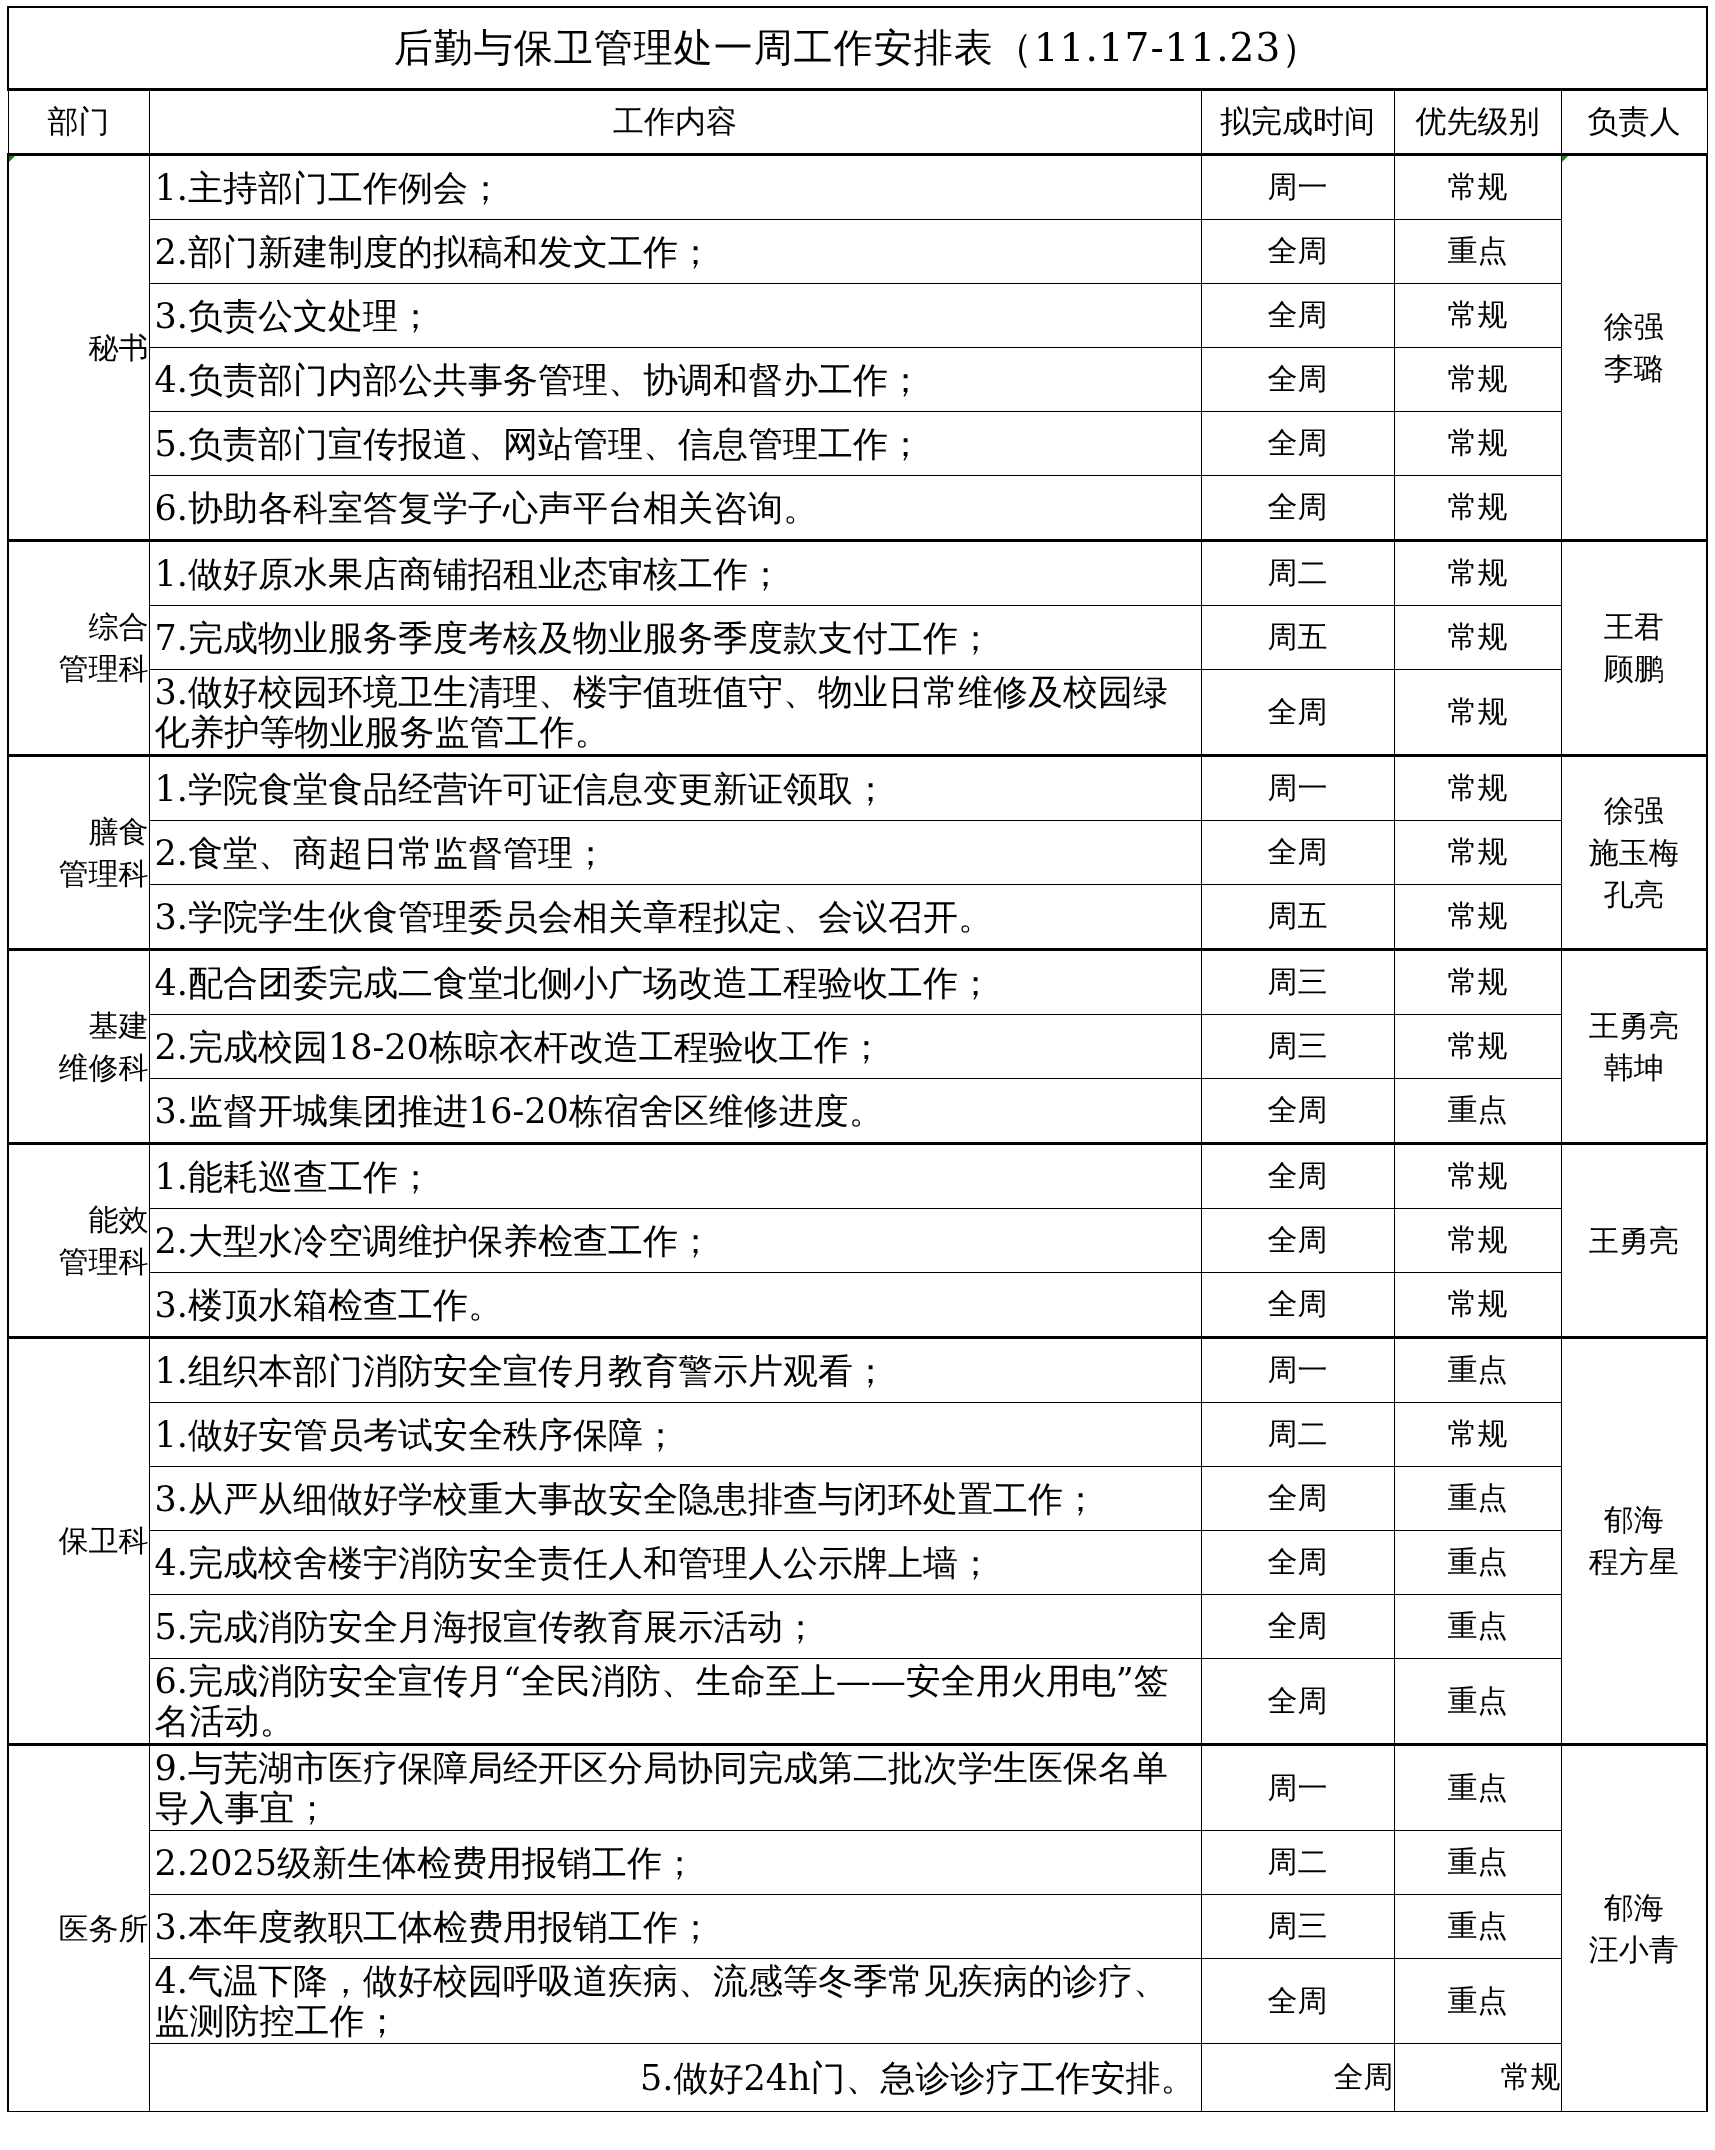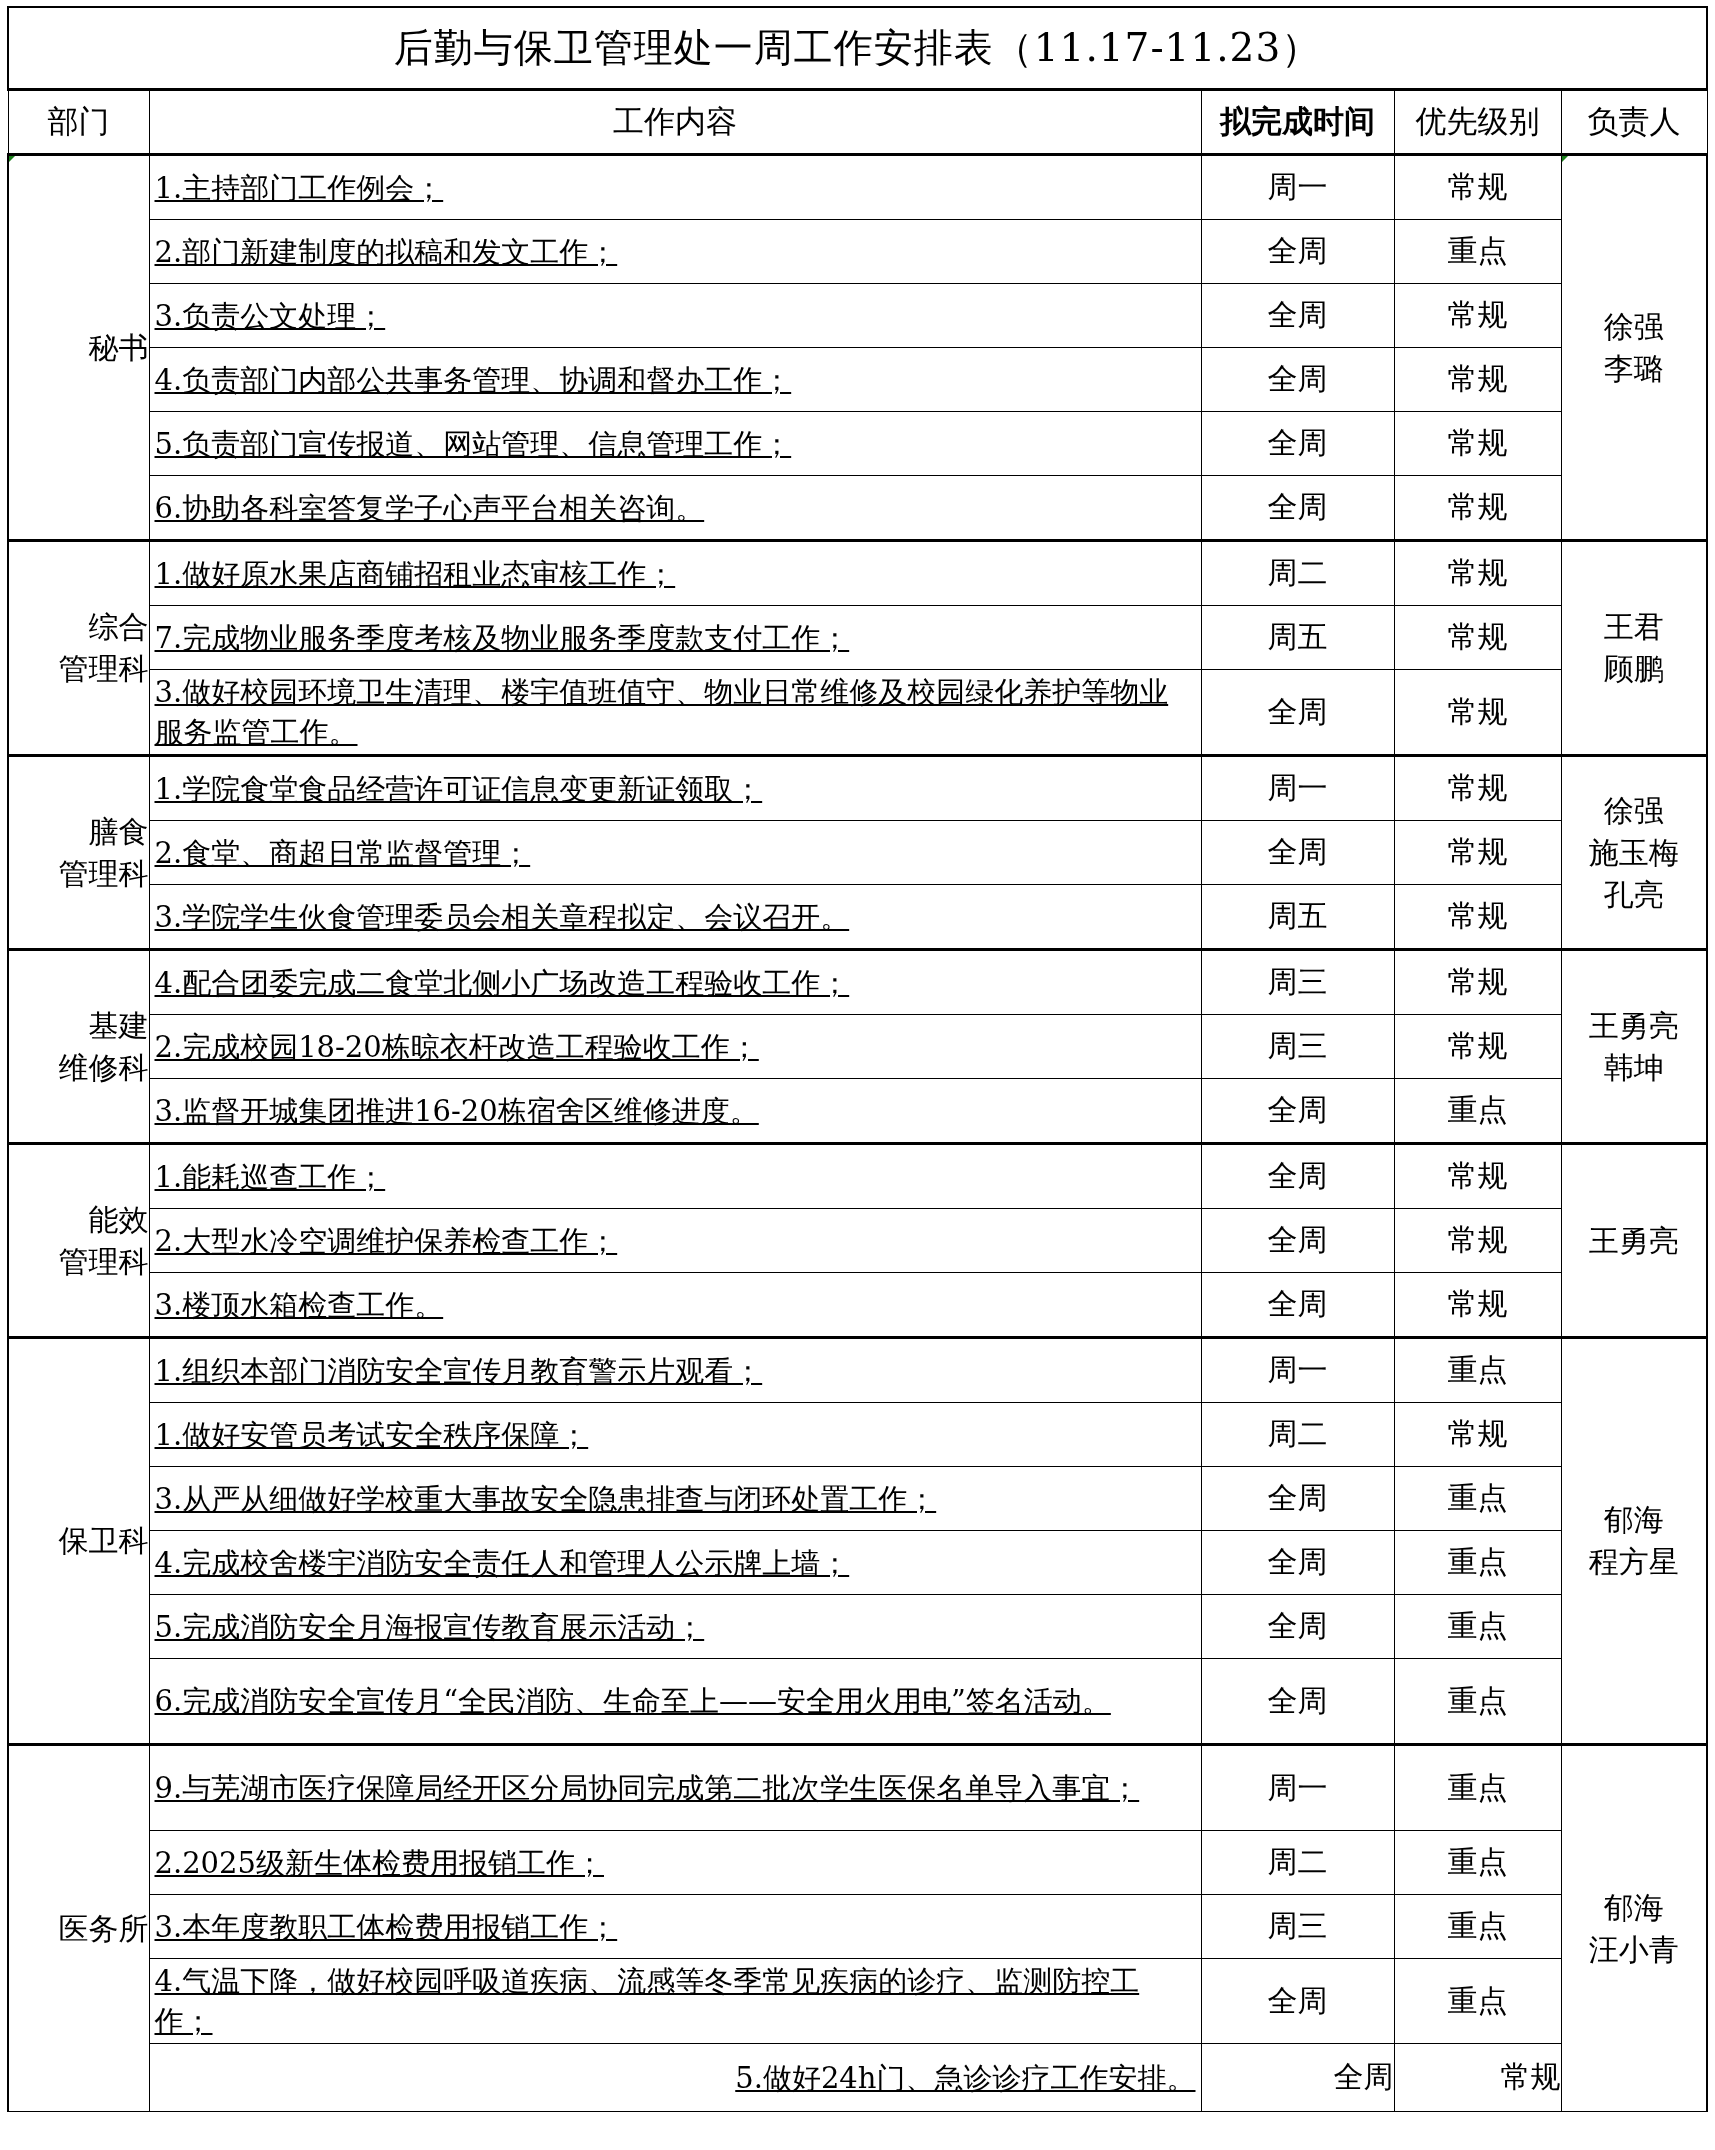--- a/index.html
+++ b/index.html
@@ -39,34 +39,33 @@
     border-width: 2px 2px 3px 2px !important;
     letter-spacing: 1px;
   }
   .head-cell {
     height: 62px;
     text-align: center;
     font-size: 31px;
     font-family: "DejaVu Sans", "Liberation Sans", sans-serif;
     border-bottom-width: 3px !important;
   }
-  .head-cell.bold { font-weight: bold; }
+  .head-cell.bold { font-weight: normal; }
   .dept-cell {
     text-align: right;
     font-size: 30px;
     line-height: 42px;
     border-left-width: 2px !important;
     position: relative;
   }
   .task-cell {
     text-align: left;
-    font-size: 29px;
+    font-size: 35px;
     line-height: 40px;
     padding: 0 5px 0 5px !important;
-    text-decoration: underline;
   }
   .time-cell, .prio-cell {
     text-align: center;
     font-size: 30px;
   }
   .owner-cell {
     text-align: center;
     font-size: 30px;
     line-height: 42px;
     border-right-width: 2px !important;

